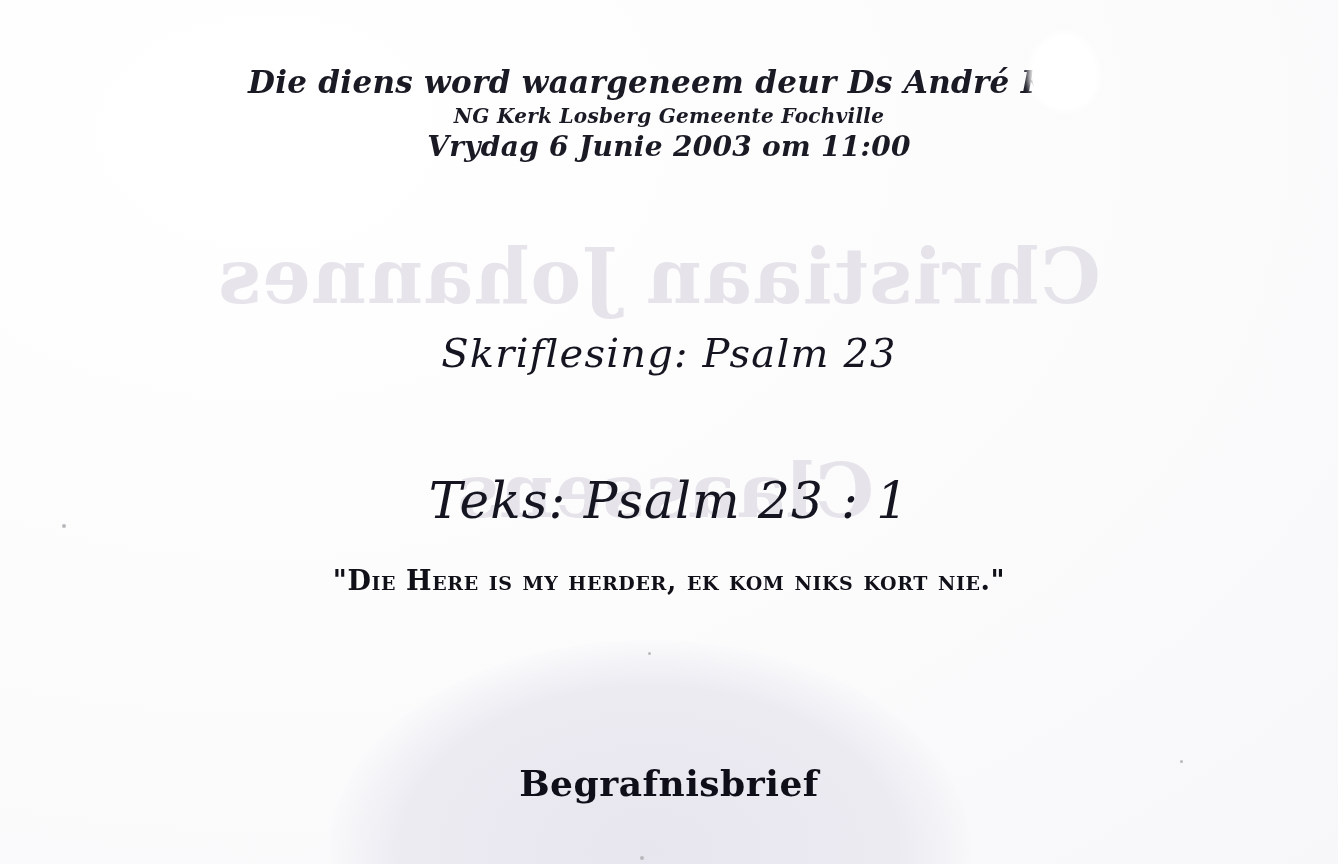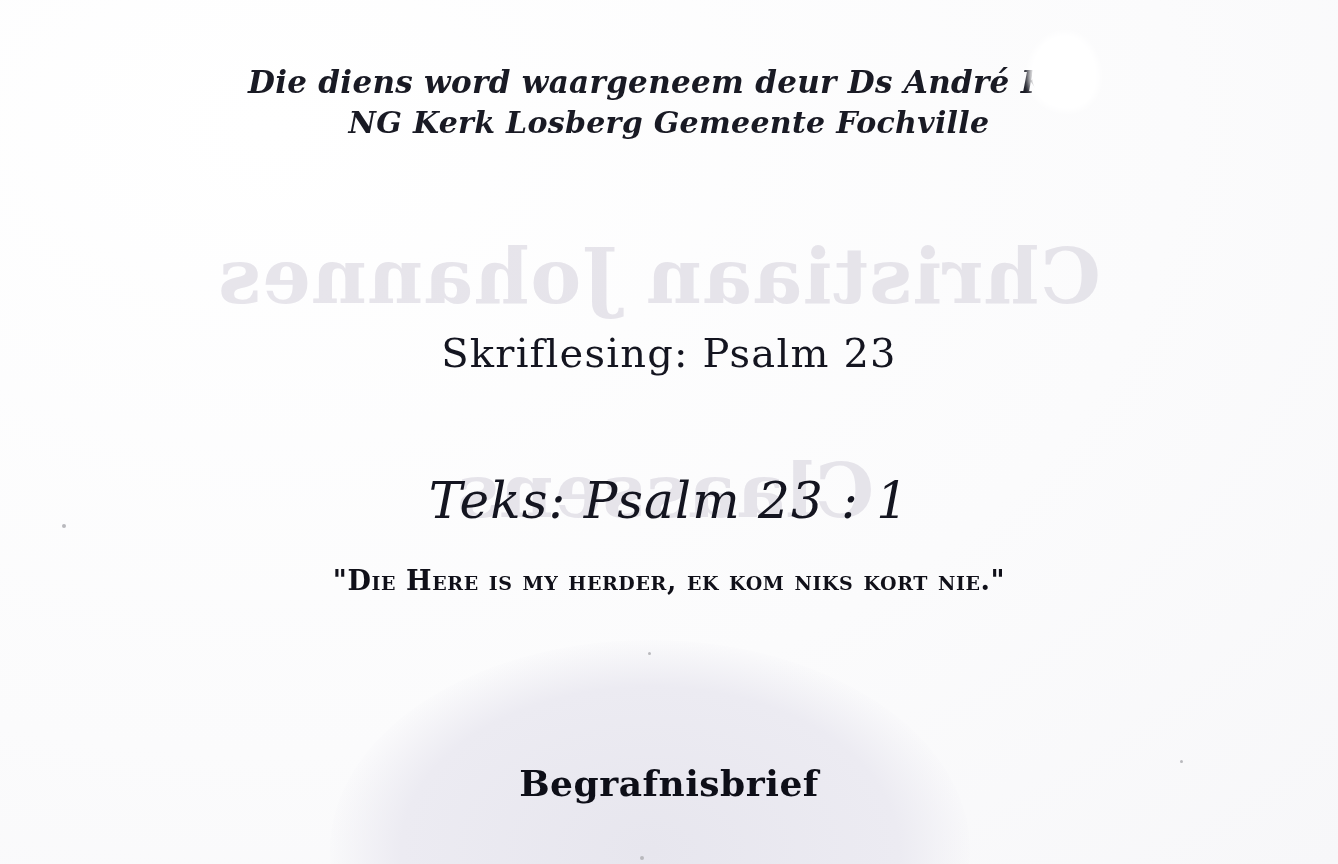--- a/index.html
+++ b/index.html
@@ -102,26 +102,27 @@
   }
   .service-lines .line {
     font-family: "DejaVu Serif", serif;
     font-style: italic;
     font-weight: 700;
     color: #191a24;
     line-height: 1.32;
     letter-spacing: 0.3px;
   }
   .service-lines .line-1 { font-size: 31px; }
-  .service-lines .line-2 { font-size: 30px; }
+  .service-lines .line-2 { font-size: 20px; }
   .service-lines .line-3 { font-size: 28px; }
 
   .reading {
     top: 330px;
     font-family: "DejaVu Serif", serif;
+    font-style: italic;
     font-size: 40px;
     font-weight: 400;
     color: #141520;
     letter-spacing: 1.2px;
   }
 
   .textref {
     top: 472px;
     font-family: "DejaVu Serif", serif;
     font-style: italic;
@@ -159,20 +160,21 @@
 
   <div class="watermark-oval"></div>
 
   <div class="bleed bleed-name">Christiaan Johannes</div>
 
   <div class="bleed bleed-surname">Claassens</div>
 
   <div class="block service-lines">
     <div class="line line-1">Die diens word waargeneem deur Ds André Kok</div>
     <div class="line line-2">NG Kerk Losberg Gemeente Fochville</div>
+    <div class="line line-3">Vrydag 6 Junie 2003 om 11:00</div>
   </div>
 
   <div class="block reading">Skriflesing: Psalm 23</div>
 
   <div class="block textref">Teks: Psalm 23 : 1</div>
 
   <div class="block verse">"Die Here is my herder, ek kom niks kort nie."</div>
 
   <div class="block doc-title">Begrafnisbrief</div>
 

